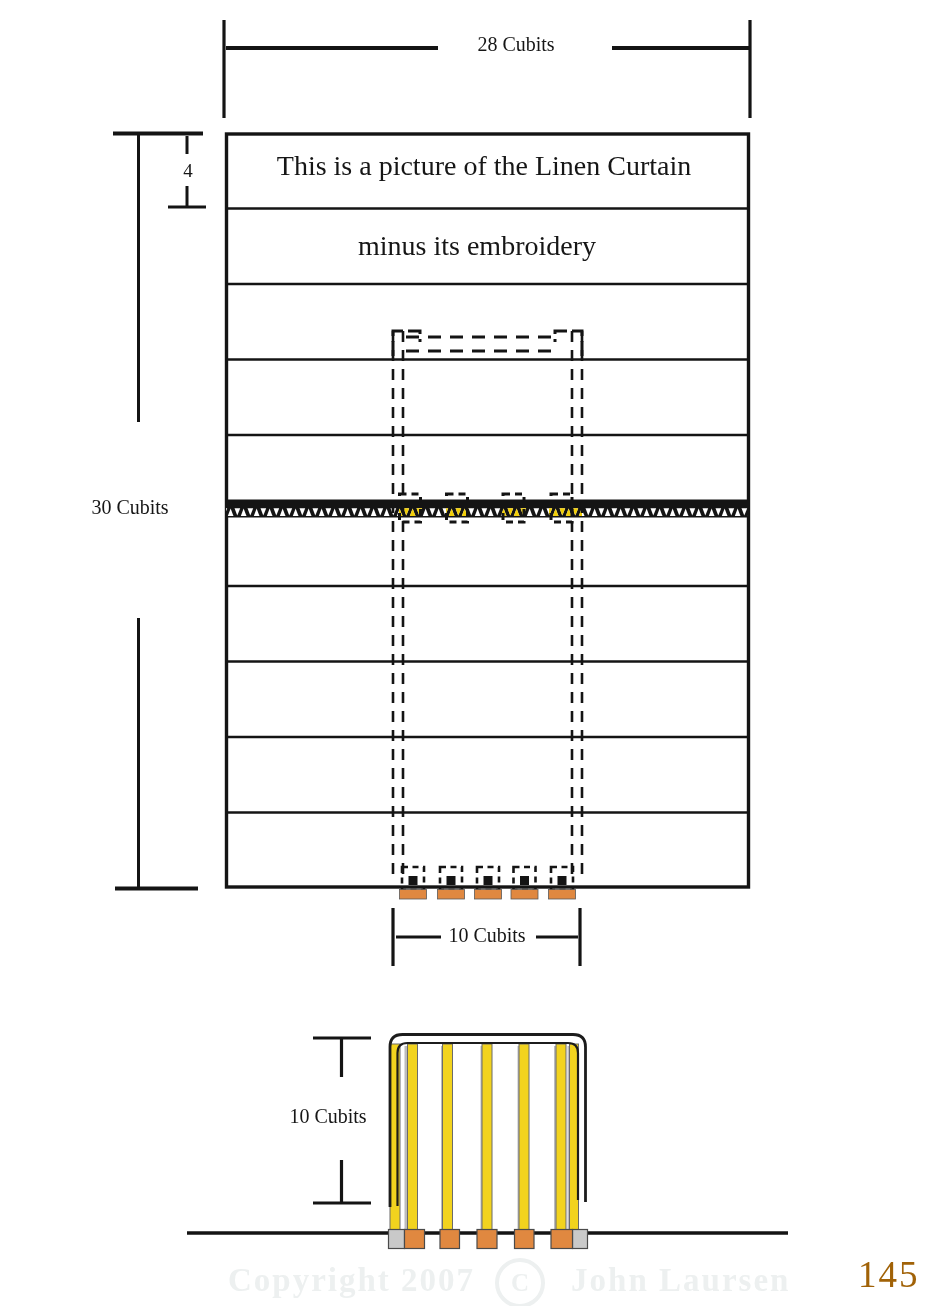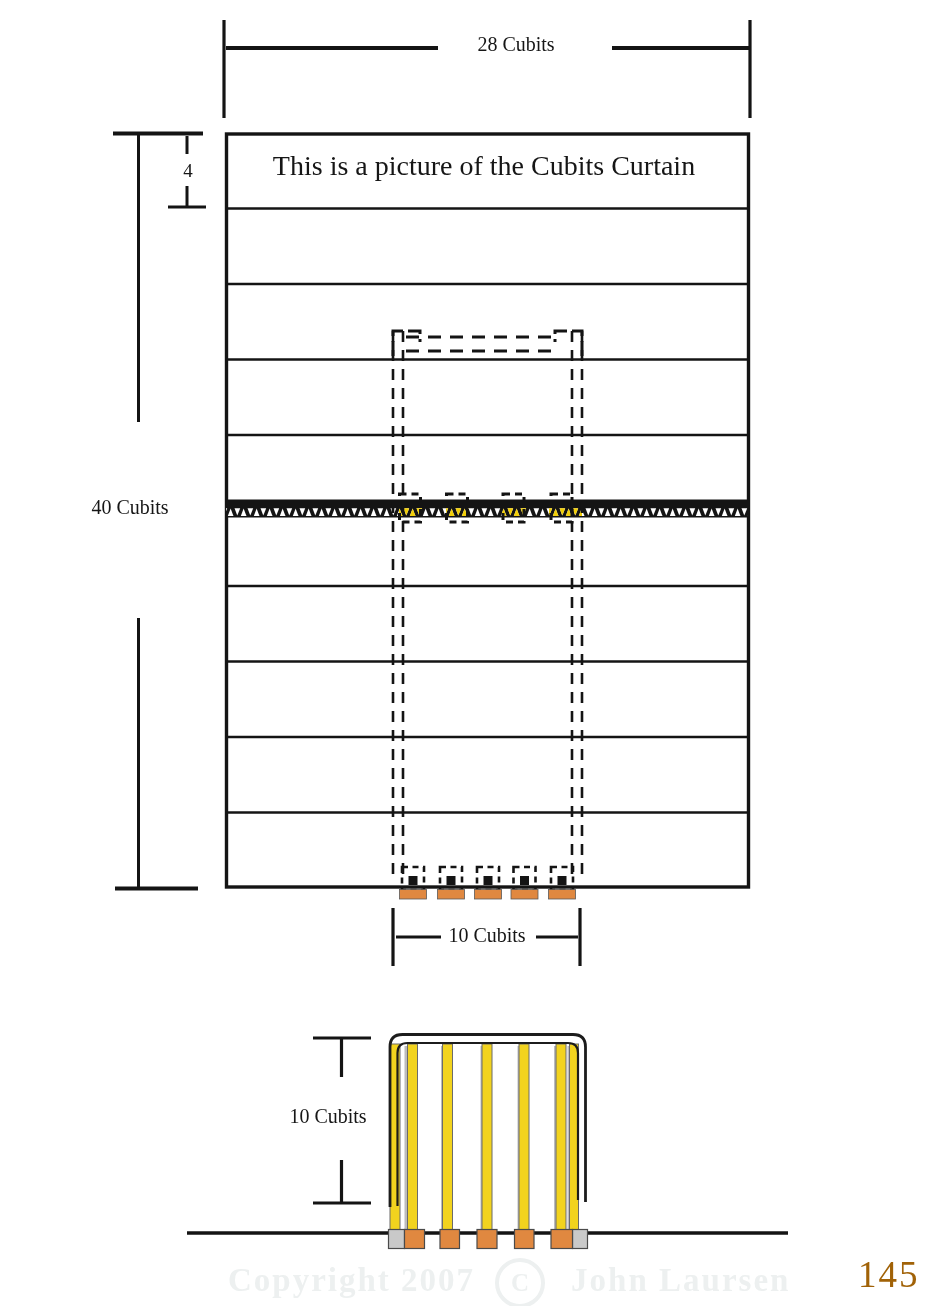--- a/index.html
+++ b/index.html
@@ -170,26 +170,27 @@
         <rect x="440" y="1229.5" width="19.5" height="19"></rect>
         <rect x="477" y="1229.5" width="20" height="19"></rect>
         <rect x="514.5" y="1229.5" width="19.5" height="19"></rect>
         <rect x="551" y="1229.5" width="21.5" height="19"></rect>
       </g>
     </g>
   </svg>
 
   <div class="lbl lbl-dim center" style="left:516px;top:33px;">28 Cubits</div>
 
-  <div class="lbl lbl-caption center" style="left:484px;top:150px;">This is a picture of the Cubits Curtain</div>
-
+  <div class="lbl lbl-caption center" style="left:484px;top:150px;">This is a picture of the Linen Curtain</div>
+
+  <div class="lbl lbl-caption center" style="left:477px;top:230px;">minus its embroidery</div>
 
   <div class="lbl center" style="left:188px;top:160px;font-size:19px;">4</div>
 
-  <div class="lbl lbl-dim center" style="left:130px;top:496px;">40 Cubits</div>
+  <div class="lbl lbl-dim center" style="left:130px;top:496px;">30 Cubits</div>
 
   <div class="lbl lbl-dim center" style="left:487px;top:924px;">10 Cubits</div>
 
   <div class="lbl lbl-dim center" style="left:328px;top:1105px;">10 Cubits</div>
 
   <div class="watermark">
     <span>Copyright 2007</span>
     <span class="wm-circle">C</span>
     <span>John Laursen</span>
   </div>

